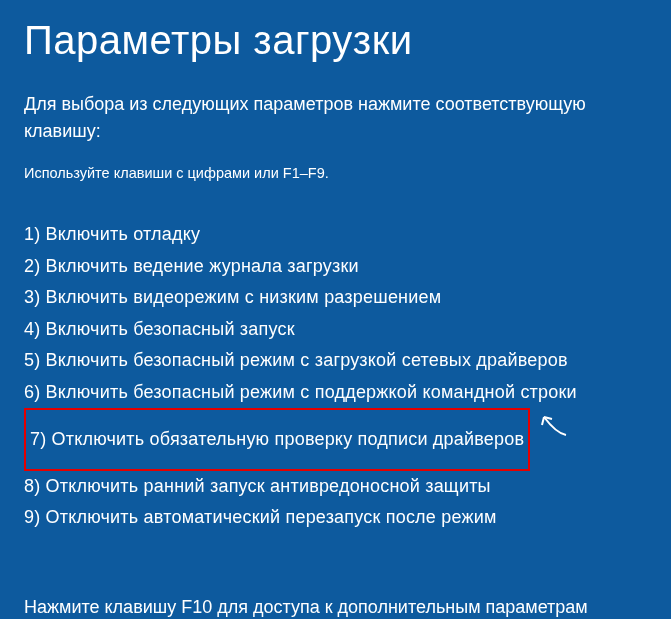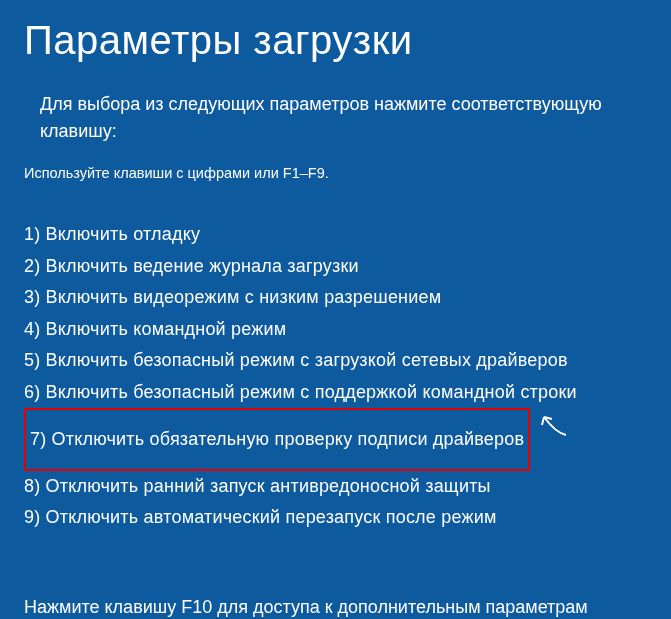--- a/index.html
+++ b/index.html
@@ -23,21 +23,20 @@
       font-size: 40px;
       font-weight: 300;
       letter-spacing: 0.5px;
       margin-bottom: 28px;
     }
     .instruction {
       font-size: 18px;
       font-weight: 300;
       line-height: 1.5;
       margin-bottom: 20px;
-      margin-left: 16px;
     }
     .hint {
       font-size: 14.5px;
       font-weight: 300;
       margin-bottom: 38px;
     }
     .options {
       margin-bottom: 58px;
     }
     .option {
@@ -72,21 +71,21 @@
   <h1 class="title">Параметры загрузки</h1>
 
   <p class="instruction">Для выбора из следующих параметров нажмите соответствующую клавишу:</p>
 
   <p class="hint">Используйте клавиши с цифрами или F1–F9.</p>
 
   <div class="options">
     <div class="option"><span>1)</span> <span>Включить отладку</span></div>
     <div class="option"><span>2)</span> <span>Включить ведение журнала загрузки</span></div>
     <div class="option"><span>3)</span> <span>Включить видеорежим с низким разрешением</span></div>
-    <div class="option"><span>4)</span> <span>Включить командной режим</span></div>
+    <div class="option"><span>4)</span> <span>Включить безопасный запуск</span></div>
     <div class="option"><span>5)</span> <span>Включить безопасный режим с загрузкой сетевых драйверов</span></div>
     <div class="option"><span>6)</span> <span>Включить безопасный режим с поддержкой командной строки</span></div>
     <div><div class="option highlighted"><span>7)</span> <span>Отключить обязательную проверку подписи драйверов</span></div></div>
     <div class="option"><span>8)</span> <span>Отключить ранний запуск антивредоносной защиты</span></div>
     <div class="option"><span>9)</span> <span>Отключить автоматический перезапуск после режим</span></div>
   </div>
 
   <p class="footer-line">Нажмите клавишу F10 для доступа к дополнительным параметрам</p>
 </div>
 

